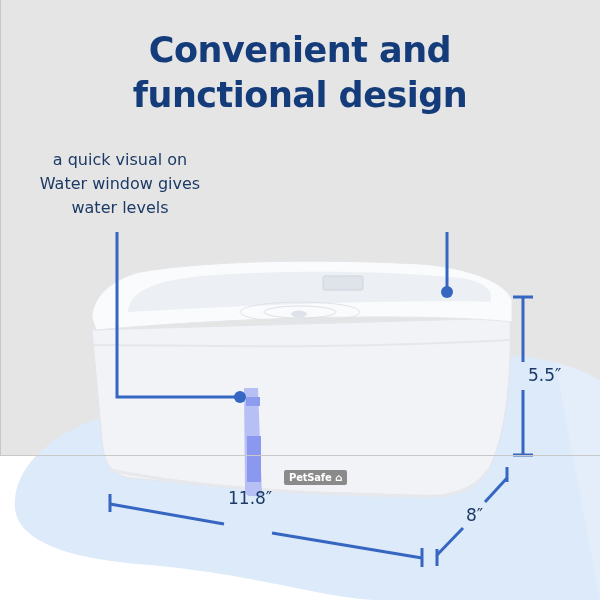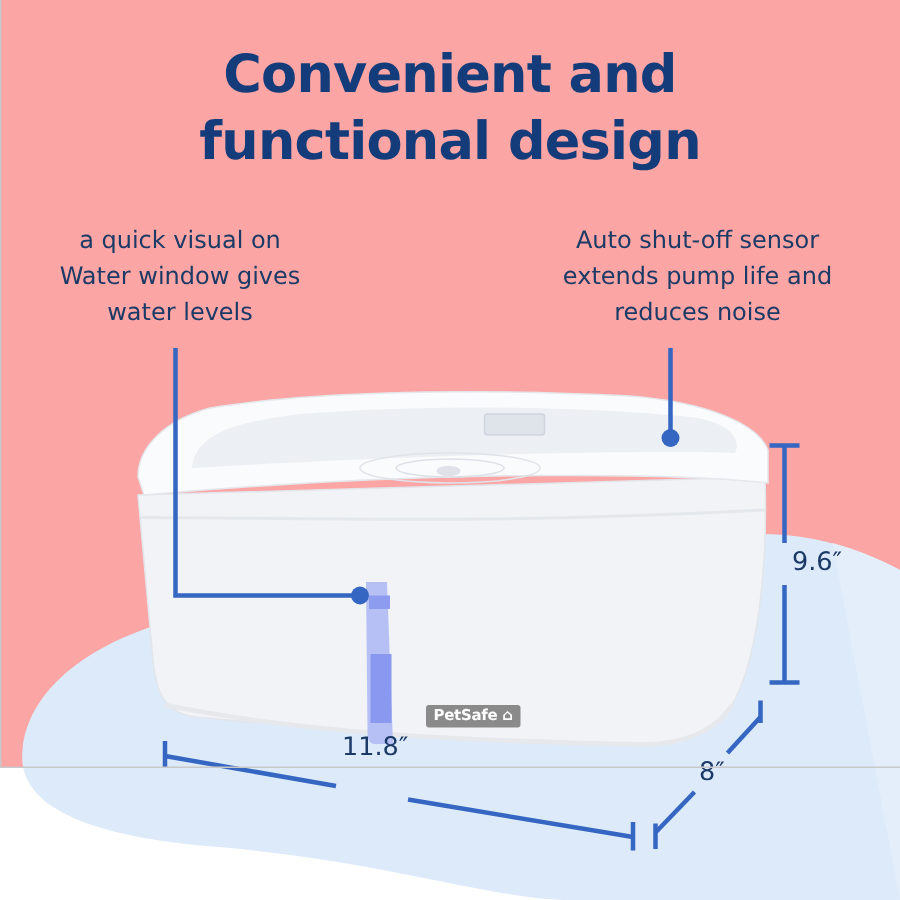--- a/index.html
+++ b/index.html
@@ -1,17 +1,17 @@
 <!DOCTYPE html>
 <html><head>
 <meta charset="utf-8">
 <style>
   html, body { margin:0; padding:0; }
   body { width:600px; height:600px; overflow:hidden; background:#ffffff; font-family:"DejaVu Sans", sans-serif; }
-  .stage { position:relative; width:600px; height:512px; background:#fca5a5; }
+  .stage { position:relative; width:600px; height:456px; background:#e5e5e5; }
   .frame { position:absolute; inset:0; border-left:1px solid #c8c8c8; border-bottom:1px solid #c8c8c8; pointer-events:none; }
   .title { position:absolute; left:0; top:28px; width:600px; text-align:center; color:#143c7a; font-family:"DejaVu Sans", sans-serif; font-weight:bold; font-size:35px; line-height:45px; letter-spacing:-0.5px; }
   .title div { white-space:nowrap; }
   .callout { position:absolute; color:#1c3a66; font-family:"DejaVu Sans", sans-serif; font-size:16px; line-height:24px; text-align:center; }
   .callout div { white-space:nowrap; }
   .callout-left { left:10px; top:148px; width:220px; }
   .callout-right { left:330px; top:148px; width:270px; }
   svg.art { position:absolute; left:0; top:0; }
   .dim-label { position:absolute; color:#1c3a66; font-family:"DejaVu Sans", sans-serif; font-size:17px; white-space:nowrap; }
   .brand { position:absolute; left:284px; top:470px; background:#8a8a8a; color:#ffffff; font-family:"DejaVu Sans", sans-serif; font-weight:bold; font-size:10px; padding:2px 5px; border-radius:2px; letter-spacing:-0.2px;text-align:center; }
@@ -83,27 +83,22 @@
     <div>Convenient and</div>
     <div>functional design</div>
   </div>
 
   <div class="callout callout-left">
     <div>a quick visual on</div>
     <div>Water window gives</div>
     <div>water levels</div>
   </div>
 
-  <div class="callout callout-right">
-    <div>Auto shut-off sensor</div>
-    <div>extends pump life and</div>
-    <div>reduces noise</div>
-  </div>
 
-  <div class="dim-label" style="left:528px; top:365px;">9.6″</div>
+  <div class="dim-label" style="left:528px; top:365px;">5.5″</div>
   <div class="dim-label" style="left:228px; top:488px;">11.8″</div>
   <div class="dim-label" style="left:466px; top:505px;">8″</div>
 
   <div class="brand">
     <span>PetSafe</span>
     <span>⌂</span>
   </div>
 
   <div class="frame"></div>
 </div>

